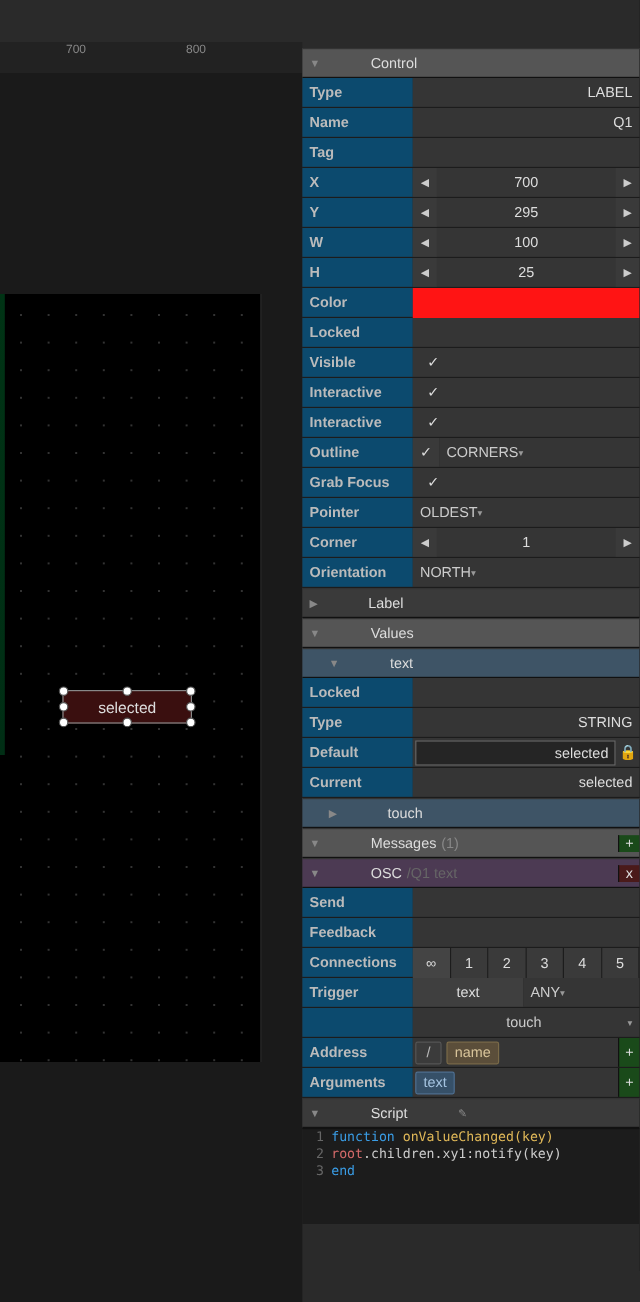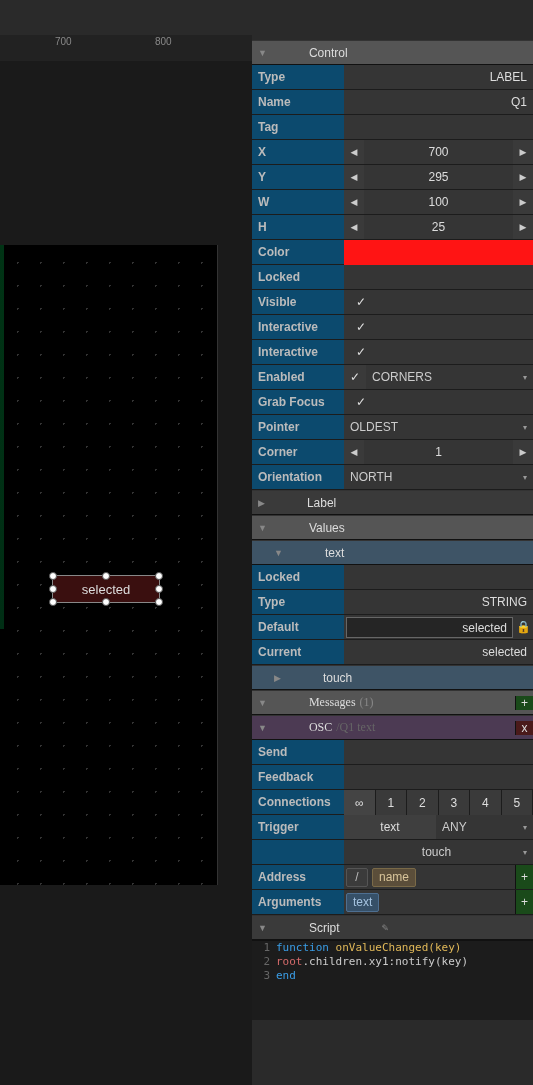--- a/index.html
+++ b/index.html
@@ -146,21 +146,20 @@
 .check {
   width: 22px; height:24px;
   display:flex; align-items:center; justify-content:center;
   color:#ddd;
   font-size: 12px;
 }
 .check.on::after { content: "✓"; }
 
 .select {
   flex:1; background:#353535; display:flex; align-items:center;
-  justify-content: space-between;
   padding: 0 6px; color:#ccc;
 }
 .select .caret { font-size:8px; color:#999; }
 
 .input-box {
   flex:1; background:#252525;
   border:1px solid #666;
   display:flex; align-items:center; justify-content:flex-end;
   padding:0 5px;
   color:#ddd;
@@ -216,21 +215,21 @@
   height: 80px;
 }
 .script-area .line { display:flex; height:14px; }
 .script-area .gutter { width:24px; text-align:right; padding-right:6px; color:#666; }
 .script-area .code { flex:1; color:#ccc; white-space:pre; }
 .kw-fn { color:#3a9de6; }
 .kw-id { color:#e0b858; }
 .kw-root { color:#d46a6a; }
 .kw-end { color:#3a9de6; }
 
-.hdr-flex { flex:1; display:flex; align-items:center;font-family:Liberation Serif, serif; }
+.hdr-flex { flex:1; display:flex; align-items:center; }
 .hdr-count { color:#888; margin-left:4px; }
 .hdr-sub { color:#666; margin-left:4px; }
 </style>
 </head>
 <body>
 
 <div class="topbar"></div>
 
 <div class="canvas-area">
   <div class="ruler">
@@ -329,21 +328,21 @@
       <span class="check on"></span>
     </div>
   </div>
   <div class="row">
     <div class="label">Interactive</div>
     <div class="value left">
       <span class="check on"></span>
     </div>
   </div>
   <div class="row">
-    <div class="label">Enabled</div>
+    <div class="label">Outline</div>
     <div class="value left" style="padding:0;flex:0 0 22px;background:#3a3a3a">
       <span class="check on"></span>
     </div>
     <div class="select">
       <span>CORNERS</span>
       <span class="caret">▾</span>
     </div>
   </div>
   <div class="row">
     <div class="label">Grab Focus</div>

